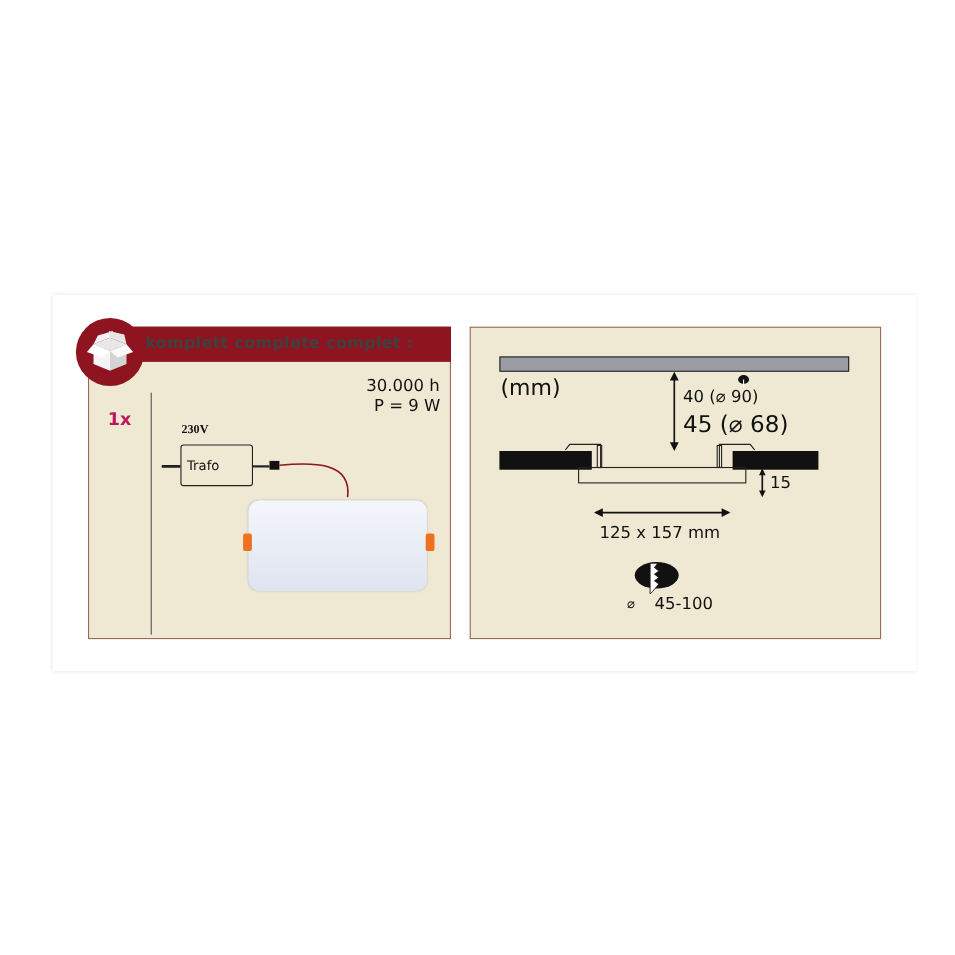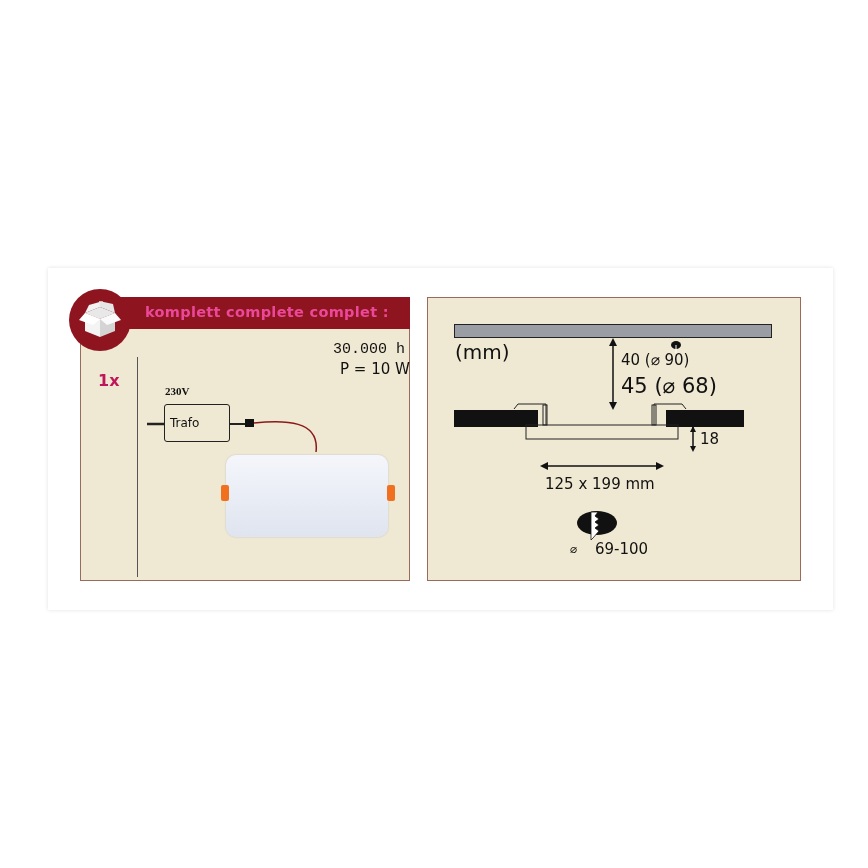--- a/index.html
+++ b/index.html
@@ -2,26 +2,26 @@
 <html><head>
 <meta charset="utf-8">
 <style>
   html,body{margin:0;padding:0;}
   body{width:868px;height:868px;background:#ffffff;position:relative;overflow:hidden;font-family:"DejaVu Sans","Liberation Sans",sans-serif;}
   .card{position:absolute;left:48px;top:268px;width:785px;height:342px;background:#ffffff;box-shadow:0 0 4px rgba(0,0,0,0.12);}
   .panel{position:absolute;background:#efe8d2;border:1px solid #9c6a5a;box-sizing:border-box;}
   .left{left:80px;top:297px;width:330px;height:284px;}
   .right{left:427px;top:297px;width:374px;height:284px;}
   .banner{position:absolute;left:80px;top:297px;width:330px;height:32px;background:#8e1520;}
-  .banner-text{position:absolute;left:145px;top:304px;color:#ec4899;font-size:14.5px;font-weight:bold;letter-spacing:0.3px;}
+  .banner-text{position:absolute;left:132px;top:304px;color:#404040;font-size:14.5px;font-weight:bold;letter-spacing:0.3px;}
   .badge{position:absolute;left:69px;top:289px;width:62px;height:62px;border-radius:50%;background:#8e1520;}
   .vline{position:absolute;left:137px;top:357px;width:1px;height:220px;background:#555;}
   .t{position:absolute;color:#111;white-space:nowrap;}
   .qty{left:98px;top:371px;font-size:16px;font-weight:bold;color:#be185d;}
-  .life{left:333px;top:341px;font-size:15px;font-family:Liberation Mono, monospace;}
+  .life{left:333px;top:341px;font-size:15px;}
   .power{left:340px;top:360px;font-size:15px;}
   .v230{left:165px;top:385px;font-size:11px;font-weight:bold;font-family:Liberation Serif, serif;}
   .trafo{position:absolute;left:164px;top:404px;width:66px;height:38px;border:1.5px solid #222;border-radius:3px;box-sizing:border-box;}
   .trafo-label{left:170px;top:416px;font-size:12px;}
   .ceiling{position:absolute;left:454px;top:324px;width:318px;height:14px;background:#9a9ea4;border:1px solid #222;box-sizing:border-box;}
   .mm{left:455px;top:340px;font-size:20px;}
   .d1{left:621px;top:351px;font-size:15px;}
   .d2{left:621px;top:374px;font-size:21px;}
   .ten{left:700px;top:430px;font-size:15px;}
   .dim{left:545px;top:475px;font-size:15px;}
@@ -48,45 +48,45 @@
     <polygon points="46,24 52,31 38,36 31,30" fill="#fafafa"></polygon>
     <polygon points="16,24 20,16 34,12 31,18" fill="#f2f2f2"></polygon>
     <polygon points="46,24 44,15 30,12 31,18" fill="#e6e6e6"></polygon>
   </svg>
 </div>
 
 <div class="vline"></div>
 
 <span class="t qty">1x</span>
 <span class="t life">30.000 h</span>
-<span class="t power">P = 10 W</span>
+<span class="t power">P = 9 W</span>
 <span class="t v230">230V</span>
 
 <svg style="position:absolute;left:0;top:0" width="868" height="868">
   <line x1="147" y1="424" x2="164" y2="424" stroke="#222" stroke-width="2.5"></line>
   <line x1="230" y1="424" x2="245" y2="424" stroke="#222" stroke-width="2"></line>
   <rect x="245" y="419" width="9" height="8" fill="#111"></rect>
   <path d="M254,423 C285,420 320,420 316,452" stroke="#8a1a1a" stroke-width="1.5" fill="none"></path>
 </svg>
 
 <div class="trafo"></div>
 <span class="t trafo-label">Trafo</span>
 
 <div style="position:absolute;left:226px;top:455px;width:162px;height:82px;border-radius:10px;background:linear-gradient(#f4f6fb,#dfe4ef);box-shadow:0 0 2px #b8c0d0;"></div>
 <div style="position:absolute;left:221px;top:485px;width:8px;height:16px;background:#f07020;border-radius:2px;"></div>
 <div style="position:absolute;left:387px;top:485px;width:8px;height:16px;background:#f07020;border-radius:2px;"></div>
 
 <div class="ceiling"></div>
 <span class="t mm">(mm)</span>
 <span class="t d1">40  (⌀ 90)</span>
 <span class="t d2">45  (⌀ 68)</span>
-<span class="t ten">18</span>
-<span class="t dim">125 x 199 mm</span>
+<span class="t ten">15</span>
+<span class="t dim">125 x 157 mm</span>
 <span class="t dia-small">⌀</span>
-<span class="t hole">69-100</span>
+<span class="t hole">45-100</span>
 
 <svg style="position:absolute;left:0;top:0" width="868" height="868">
   <line x1="613" y1="340" x2="613" y2="408" stroke="#111" stroke-width="1.5"></line>
   <polygon points="609,346 613,338 617,346" fill="#111"></polygon>
   <polygon points="609,402 613,410 617,402" fill="#111"></polygon>
   <ellipse cx="676" cy="345" rx="5" ry="4" fill="#111"></ellipse>
   <line x1="676" y1="345" x2="676" y2="353" stroke="#fff" stroke-width="1"></line>
   <rect x="454" y="410" width="84" height="17" fill="#111"></rect>
   <rect x="666" y="410" width="78" height="17" fill="#111"></rect>
   <path d="M514,409 L518,404 L546,404 L546,425" stroke="#222" fill="none" stroke-width="1"></path>

